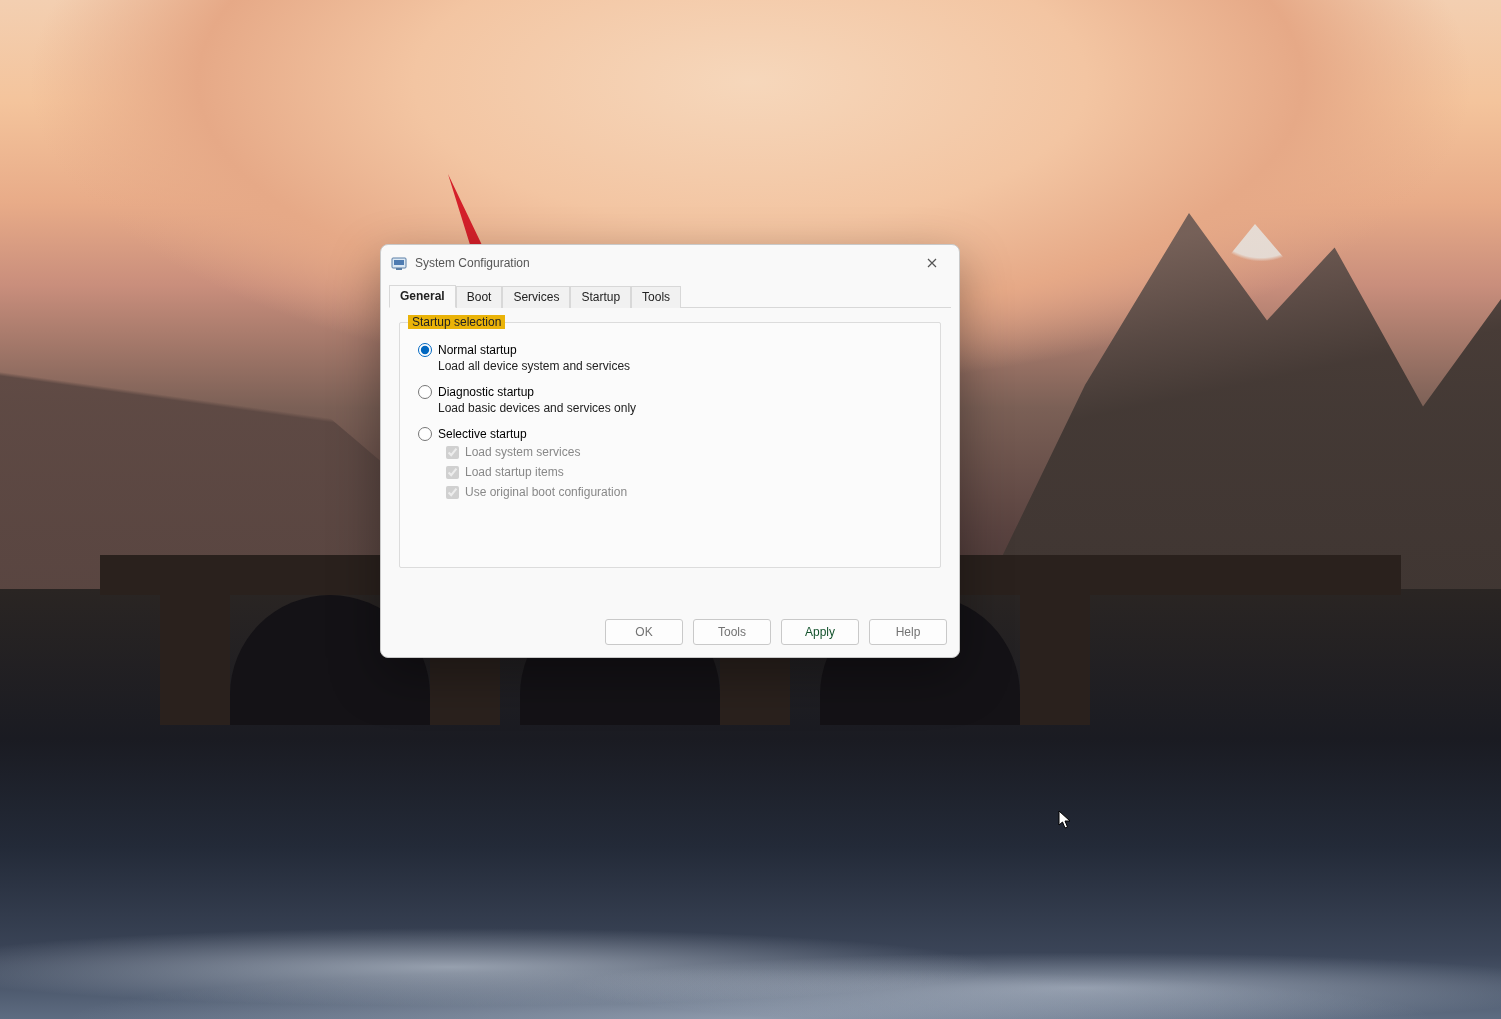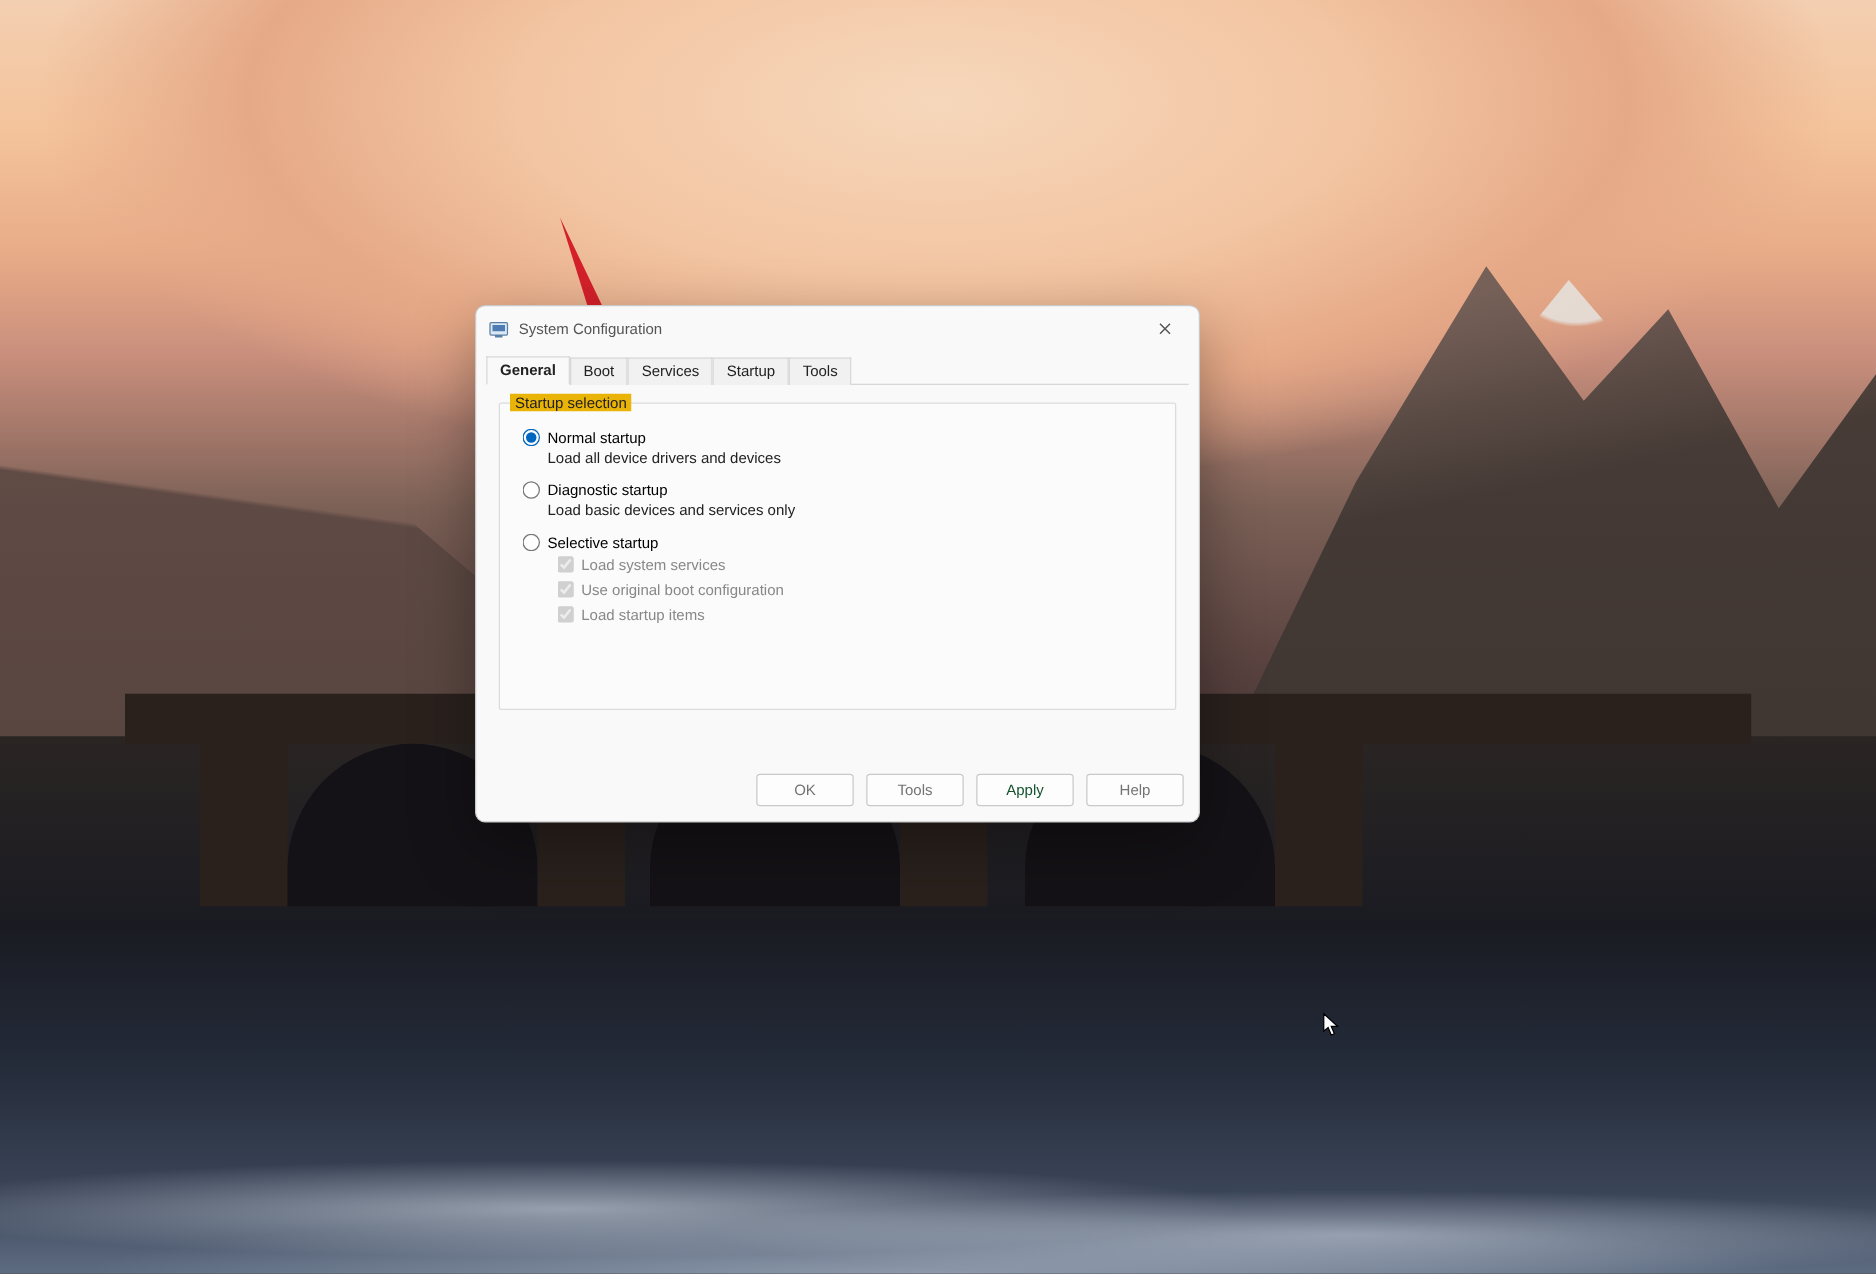--- a/index.html
+++ b/index.html
@@ -55,21 +55,21 @@
   .tabs{display:flex;align-items:flex-end;height:24px;margin:2px 8px 0 8px;border-bottom:1px solid #d8d8d8;}
   .tab{padding:3px 10px 4px;border:1px solid #d8d8d8;border-bottom:none;background:#f1f1f1;margin-right:0;position:relative;top:1px;font-size:12px;color:#222;}
   .tab.active{background:#f9f9f9;border-bottom:1px solid #f9f9f9;font-weight:bold;}
 
   .content{padding:14px 18px 0 18px;}
   .group{border:1px solid #dcdcdc;border-radius:2px;padding:16px 14px 22px 14px;position:relative;background:#fbfbfb;height:246px;box-sizing:border-box;}
   .group-legend{position:absolute;top:-8px;left:8px;background:#eab308;padding:0 4px;color:#222;font-size:12px;}
   .radio-row{display:flex;align-items:flex-start;margin:4px 0 0 4px;}
   .radio-row input[type=radio]{accent-color:#0067c0;margin:0 6px 0 0;width:14px;height:14px;}
   .radio-desc{margin:2px 0 12px 24px;color:#222;font-size:12px;}
-  .check-row{display:flex;align-items:flex-start;margin:4px 0 6px 32px;color:#888;}
+  .check-row{display:flex;align-items:flex-end;margin:4px 0 6px 32px;color:#888;}
   .check-row input[type=checkbox]{accent-color:#888;margin:0 6px 0 0;width:13px;height:13px;}
 
   .footer{position:absolute;right:12px;bottom:12px;display:flex;gap:10px;}
   .btn{width:76px;height:24px;border:1px solid #c9c9c9;background:#fdfdfd;border-radius:3px;font-size:12px;display:flex;align-items:center;justify-content:center;color:#737373;}
   .btn.disabled{color:#14532d;}
 
   
   .arrow{position:absolute;left:440px;top:170px;width:70px;height:130px;pointer-events:none;}
 
   
@@ -127,44 +127,44 @@
     </div>
 
     <div class="content">
       <div class="group">
         <span class="group-legend">Startup selection</span>
 
         <label class="radio-row">
           <input type="radio" name="startup" checked="" style="">
           <span>Normal startup</span>
         </label>
-        <div class="radio-desc">Load all device drivers and devices</div>
+        <div class="radio-desc">Load all device system and services</div>
 
         <label class="radio-row">
           <input type="radio" name="startup" style="">
           <span>Diagnostic startup</span>
         </label>
         <div class="radio-desc">Load basic devices and services only</div>
 
         <label class="radio-row">
           <input type="radio" name="startup" style="">
           <span>Selective startup</span>
         </label>
 
         <label class="check-row">
           <input type="checkbox" checked="" disabled="" style="">
           <span>Load system services</span>
         </label>
         <label class="check-row">
           <input type="checkbox" checked="" disabled="" style="">
-          <span>Use original boot configuration</span>
+          <span>Load startup items</span>
         </label>
         <label class="check-row">
           <input type="checkbox" checked="" disabled="" style="">
-          <span>Load startup items</span>
+          <span>Use original boot configuration</span>
         </label>
       </div>
     </div>
 
     <div class="footer">
       <div class="btn">
           <span>OK</span>
         </div>
       <div class="btn">
           <span>Tools</span>

